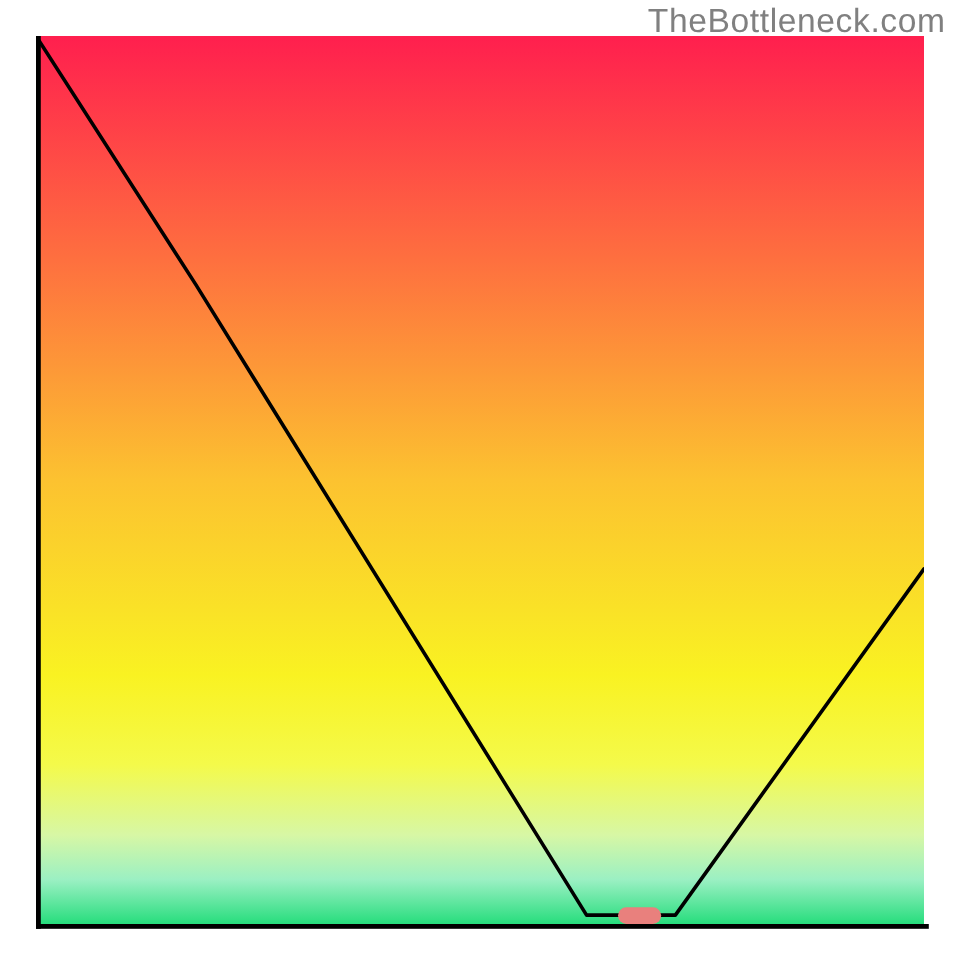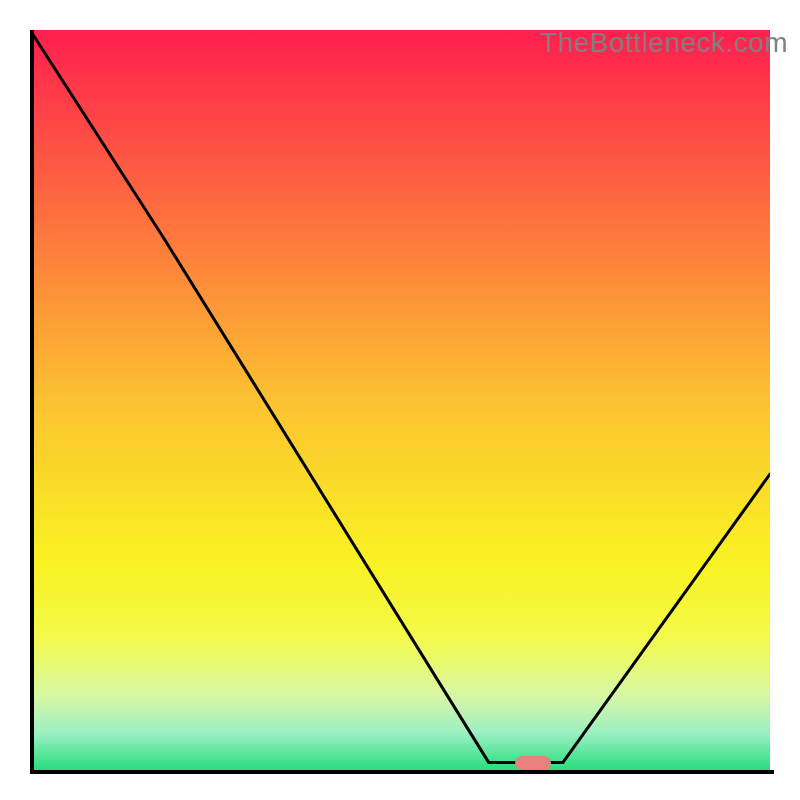--- a/index.html
+++ b/index.html
@@ -18,21 +18,20 @@
   }
   .watermark {
     position: absolute;
     top: 2px;
     right: 12px;
     color: #808080;
     font-size: 28px;
     font-weight: 400;
     letter-spacing: 0.5px;
     z-index: 50;
-    margin-top: 25px;
   }
   .plot-box {
     position: absolute;
     left: 30px;
     top: 30px;
     width: 740px;
     height: 740px;
     overflow: hidden;
   }
   .gradient-bg {

